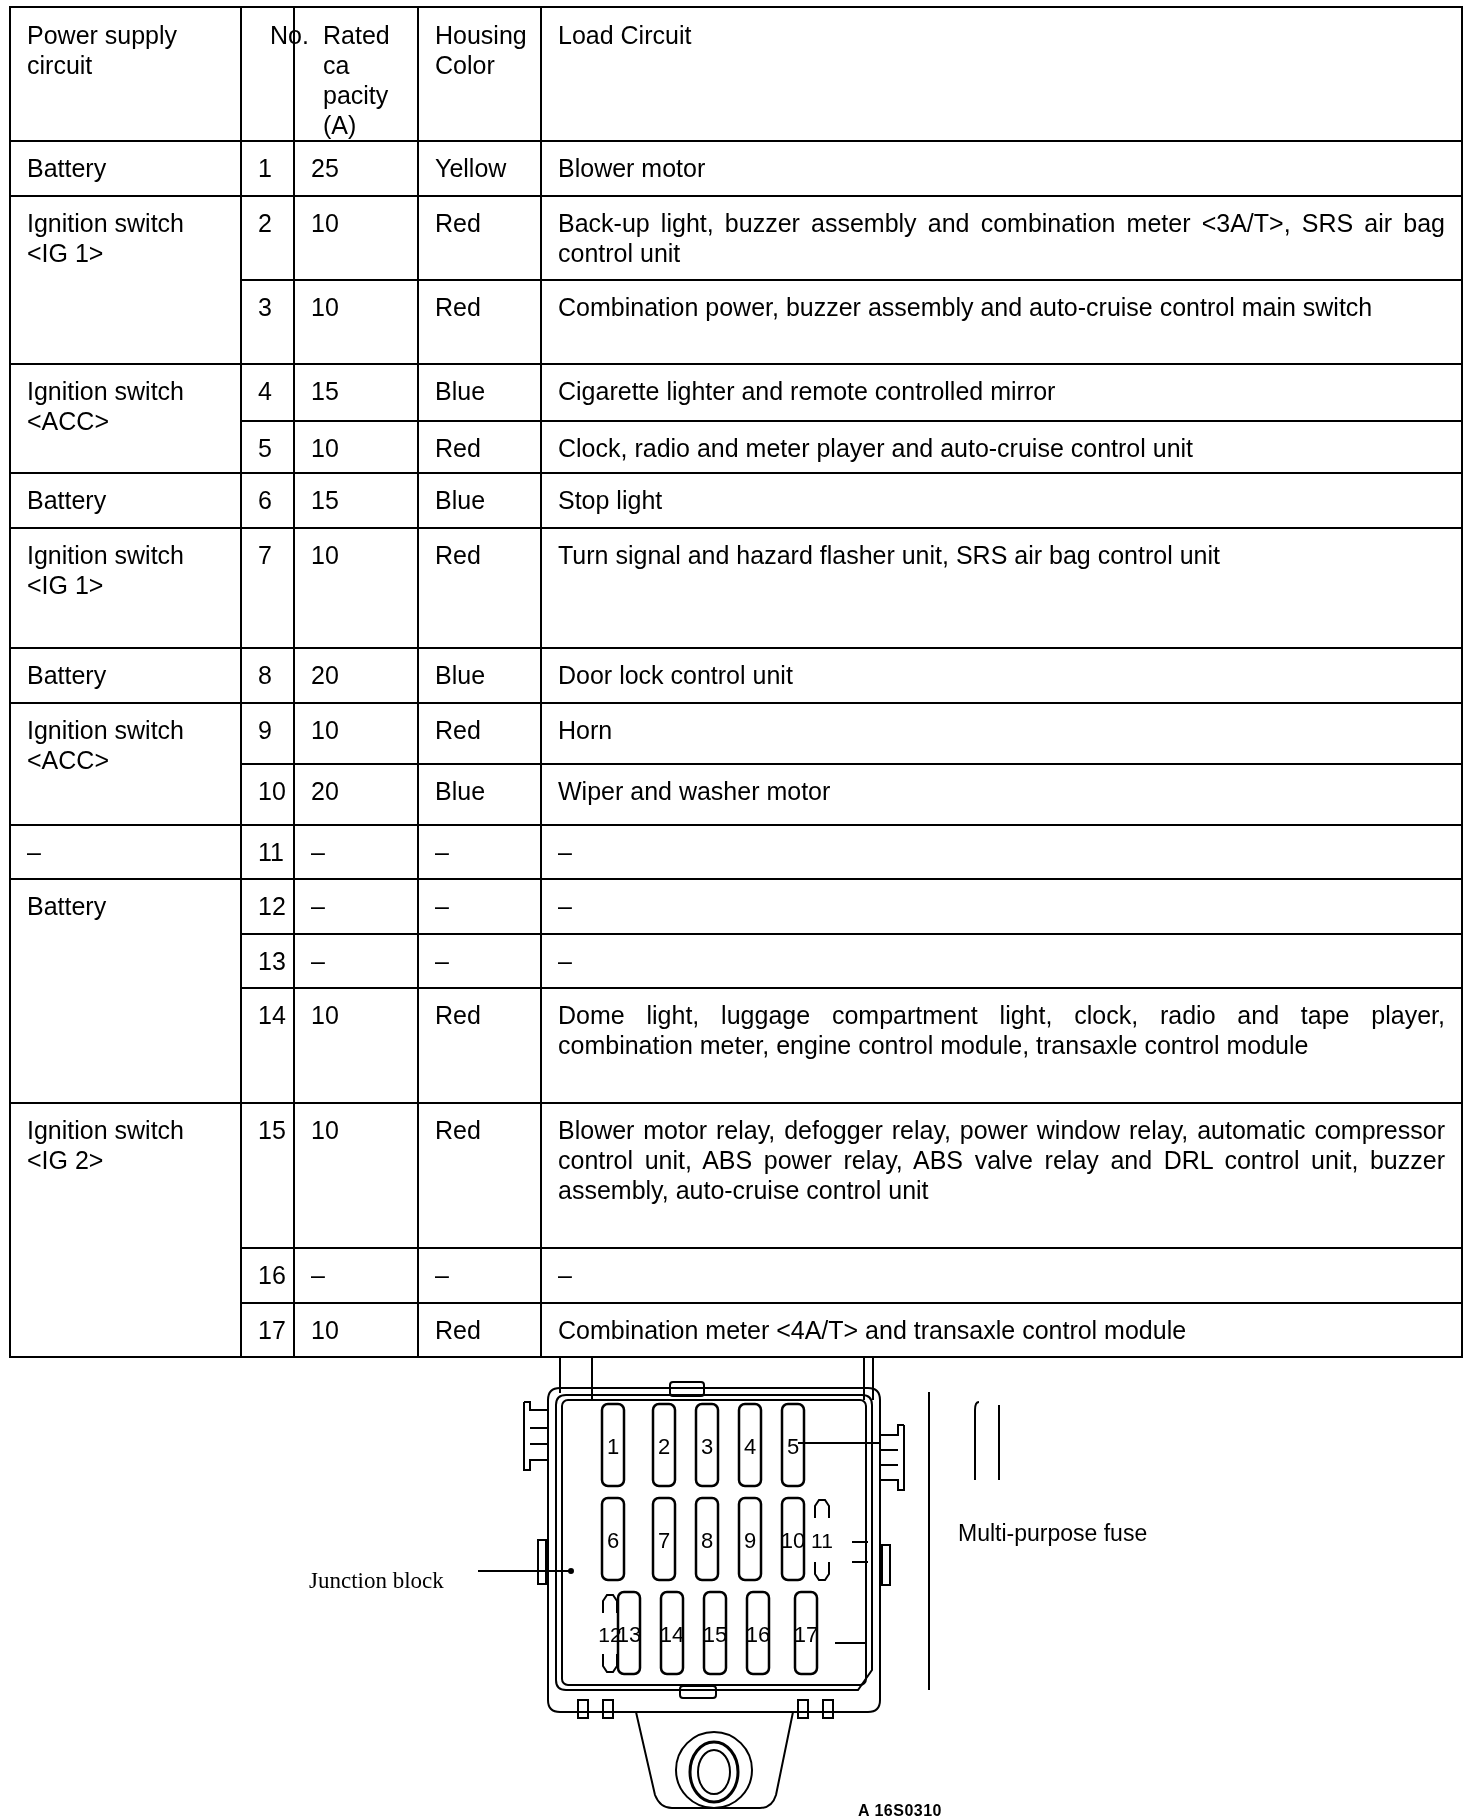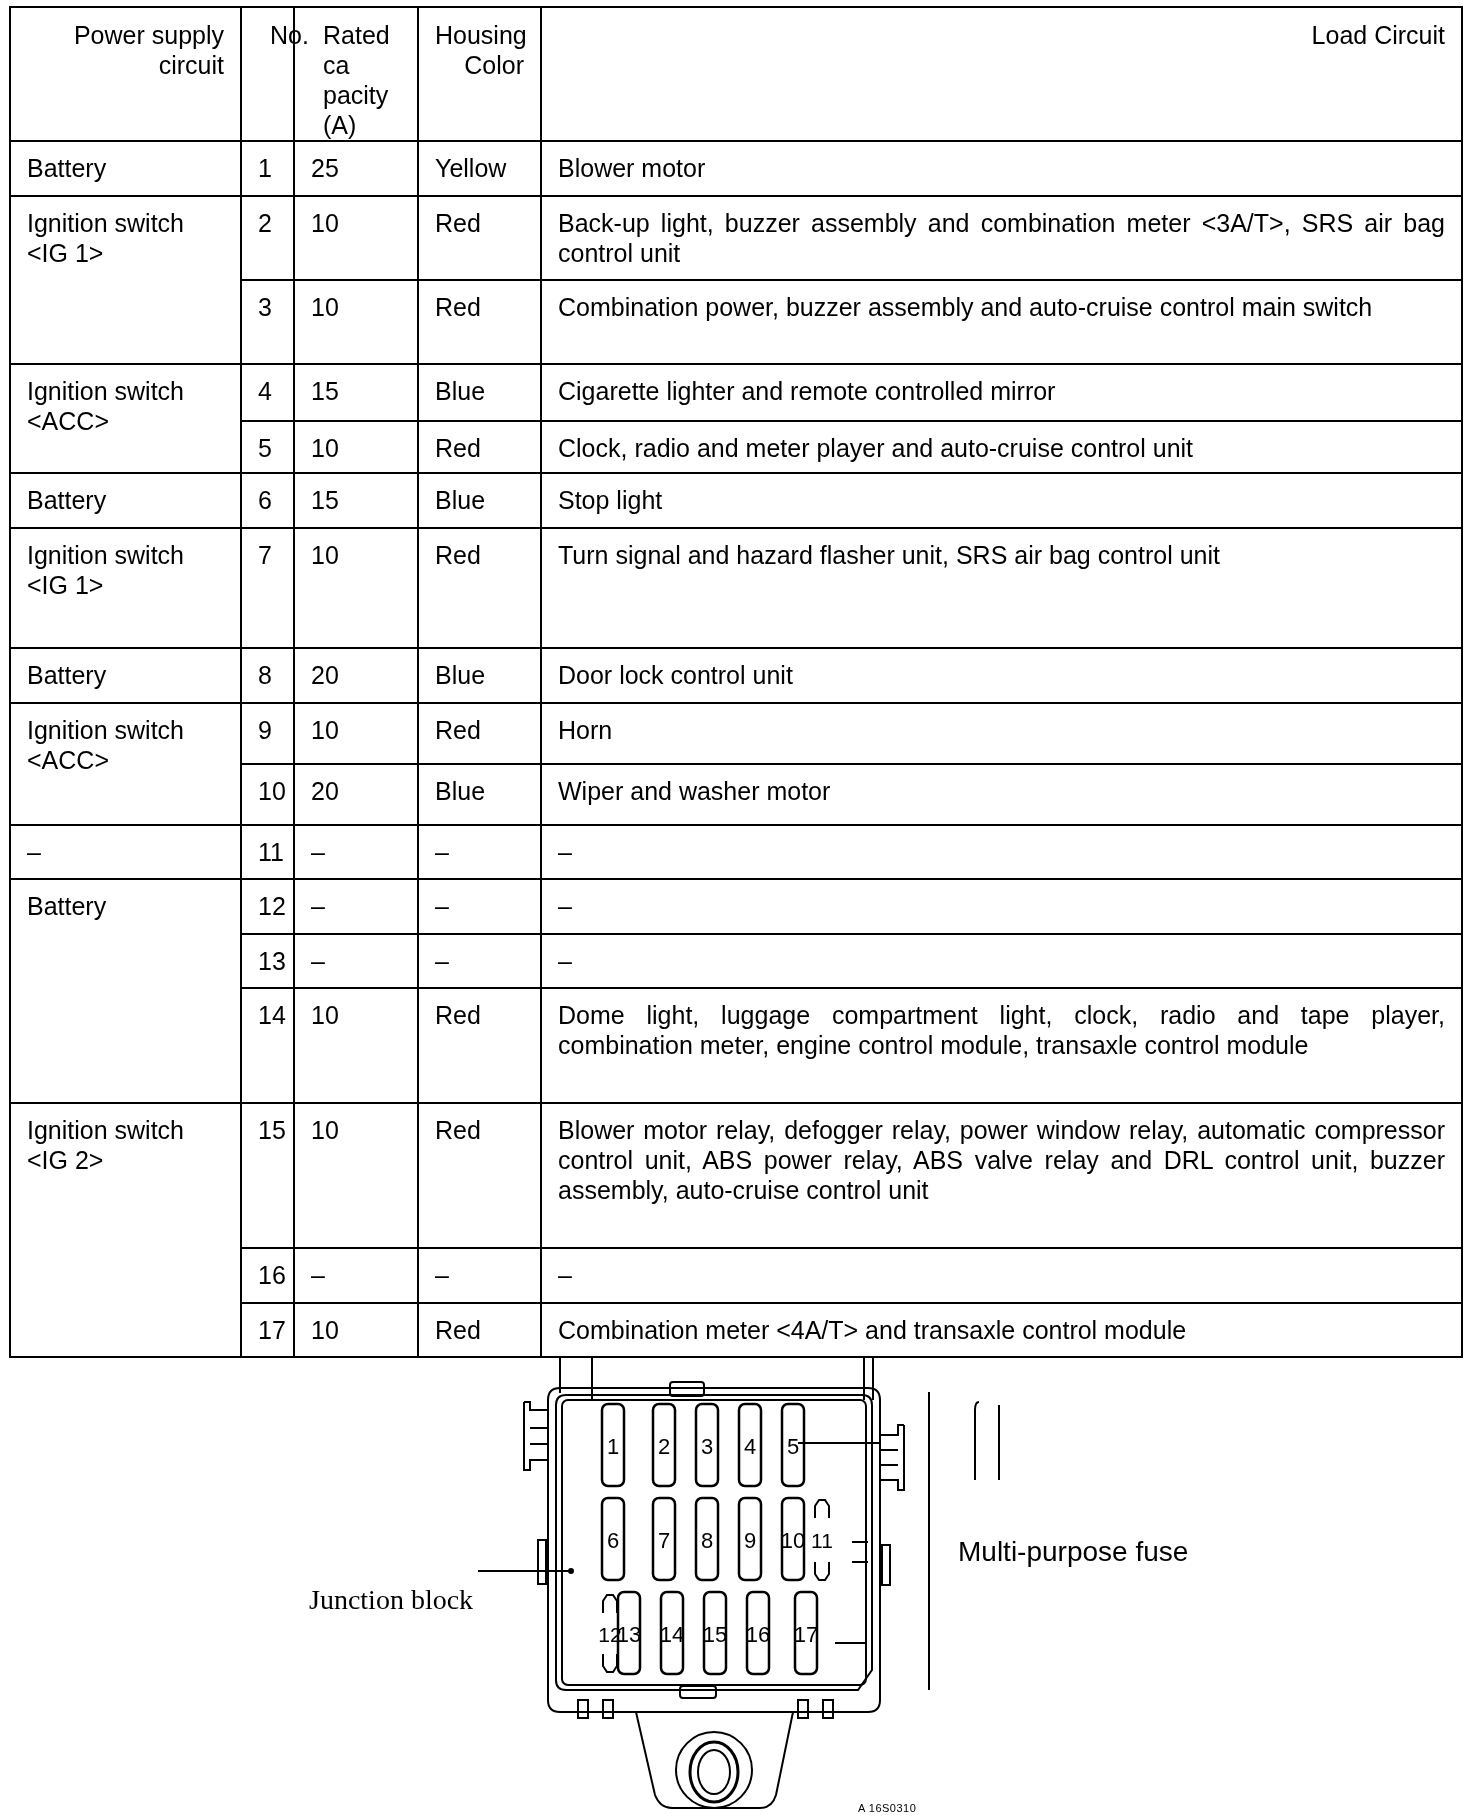--- a/index.html
+++ b/index.html
@@ -2,33 +2,33 @@
 <html><head>
 <meta charset="utf-8">
 <style>
   html, body { margin: 0; padding: 0; background: #ffffff; }
   body { width: 1472px; height: 1820px; position: relative; overflow: hidden;
          font-family: "Liberation Sans", sans-serif; color: #000; }
   #fuse-table { position: absolute; left: 9px; top: 6px; width: 1454px;
          border-collapse: collapse; table-layout: fixed; }
   #fuse-table td, #fuse-table th { border: 2px solid #000; padding: 0 16px;
          vertical-align: top; font-weight: normal; font-size: 25px; line-height: 30px; }
-  #fuse-table th { text-align: right; vertical-align: top; padding-top: 12px; }
+  #fuse-table th { text-align: left; vertical-align: top; padding-top: 12px; }
   #fuse-table td { padding-top: 11px; }
   #fuse-table th.left-h { text-align: left; padding-left: 28px; }
   .col-ps { width: 231px; }
   .col-no { width: 53px; }
   .col-cap { width: 124px; }
   .col-col { width: 123px; }
   .col-load { width: auto; }
   td.load { text-align: justify; text-align-last: left; padding-right: 20px; }
   .thin { border-top-width: 1px !important; }
   #diagram { position: absolute; left: 0; top: 1320px; width: 1472px; height: 500px; }
-  .diagram-label { position: absolute; font-size: 28px; margin-top: 16px; }
-  .fig-code { position: absolute; font-size: 11px; font-weight: normal; letter-spacing: 0.5px; }
+  .diagram-label { position: absolute; font-size: 23px; }
+  .fig-code { position: absolute; font-size: 16px; font-weight: bold; letter-spacing: 0.5px; }
 </style>
 </head>
 <body>
 
 <table id="fuse-table">
   <colgroup>
     <col class="col-ps">
       <col class="col-no">
       <col class="col-cap">
       <col class="col-col">

